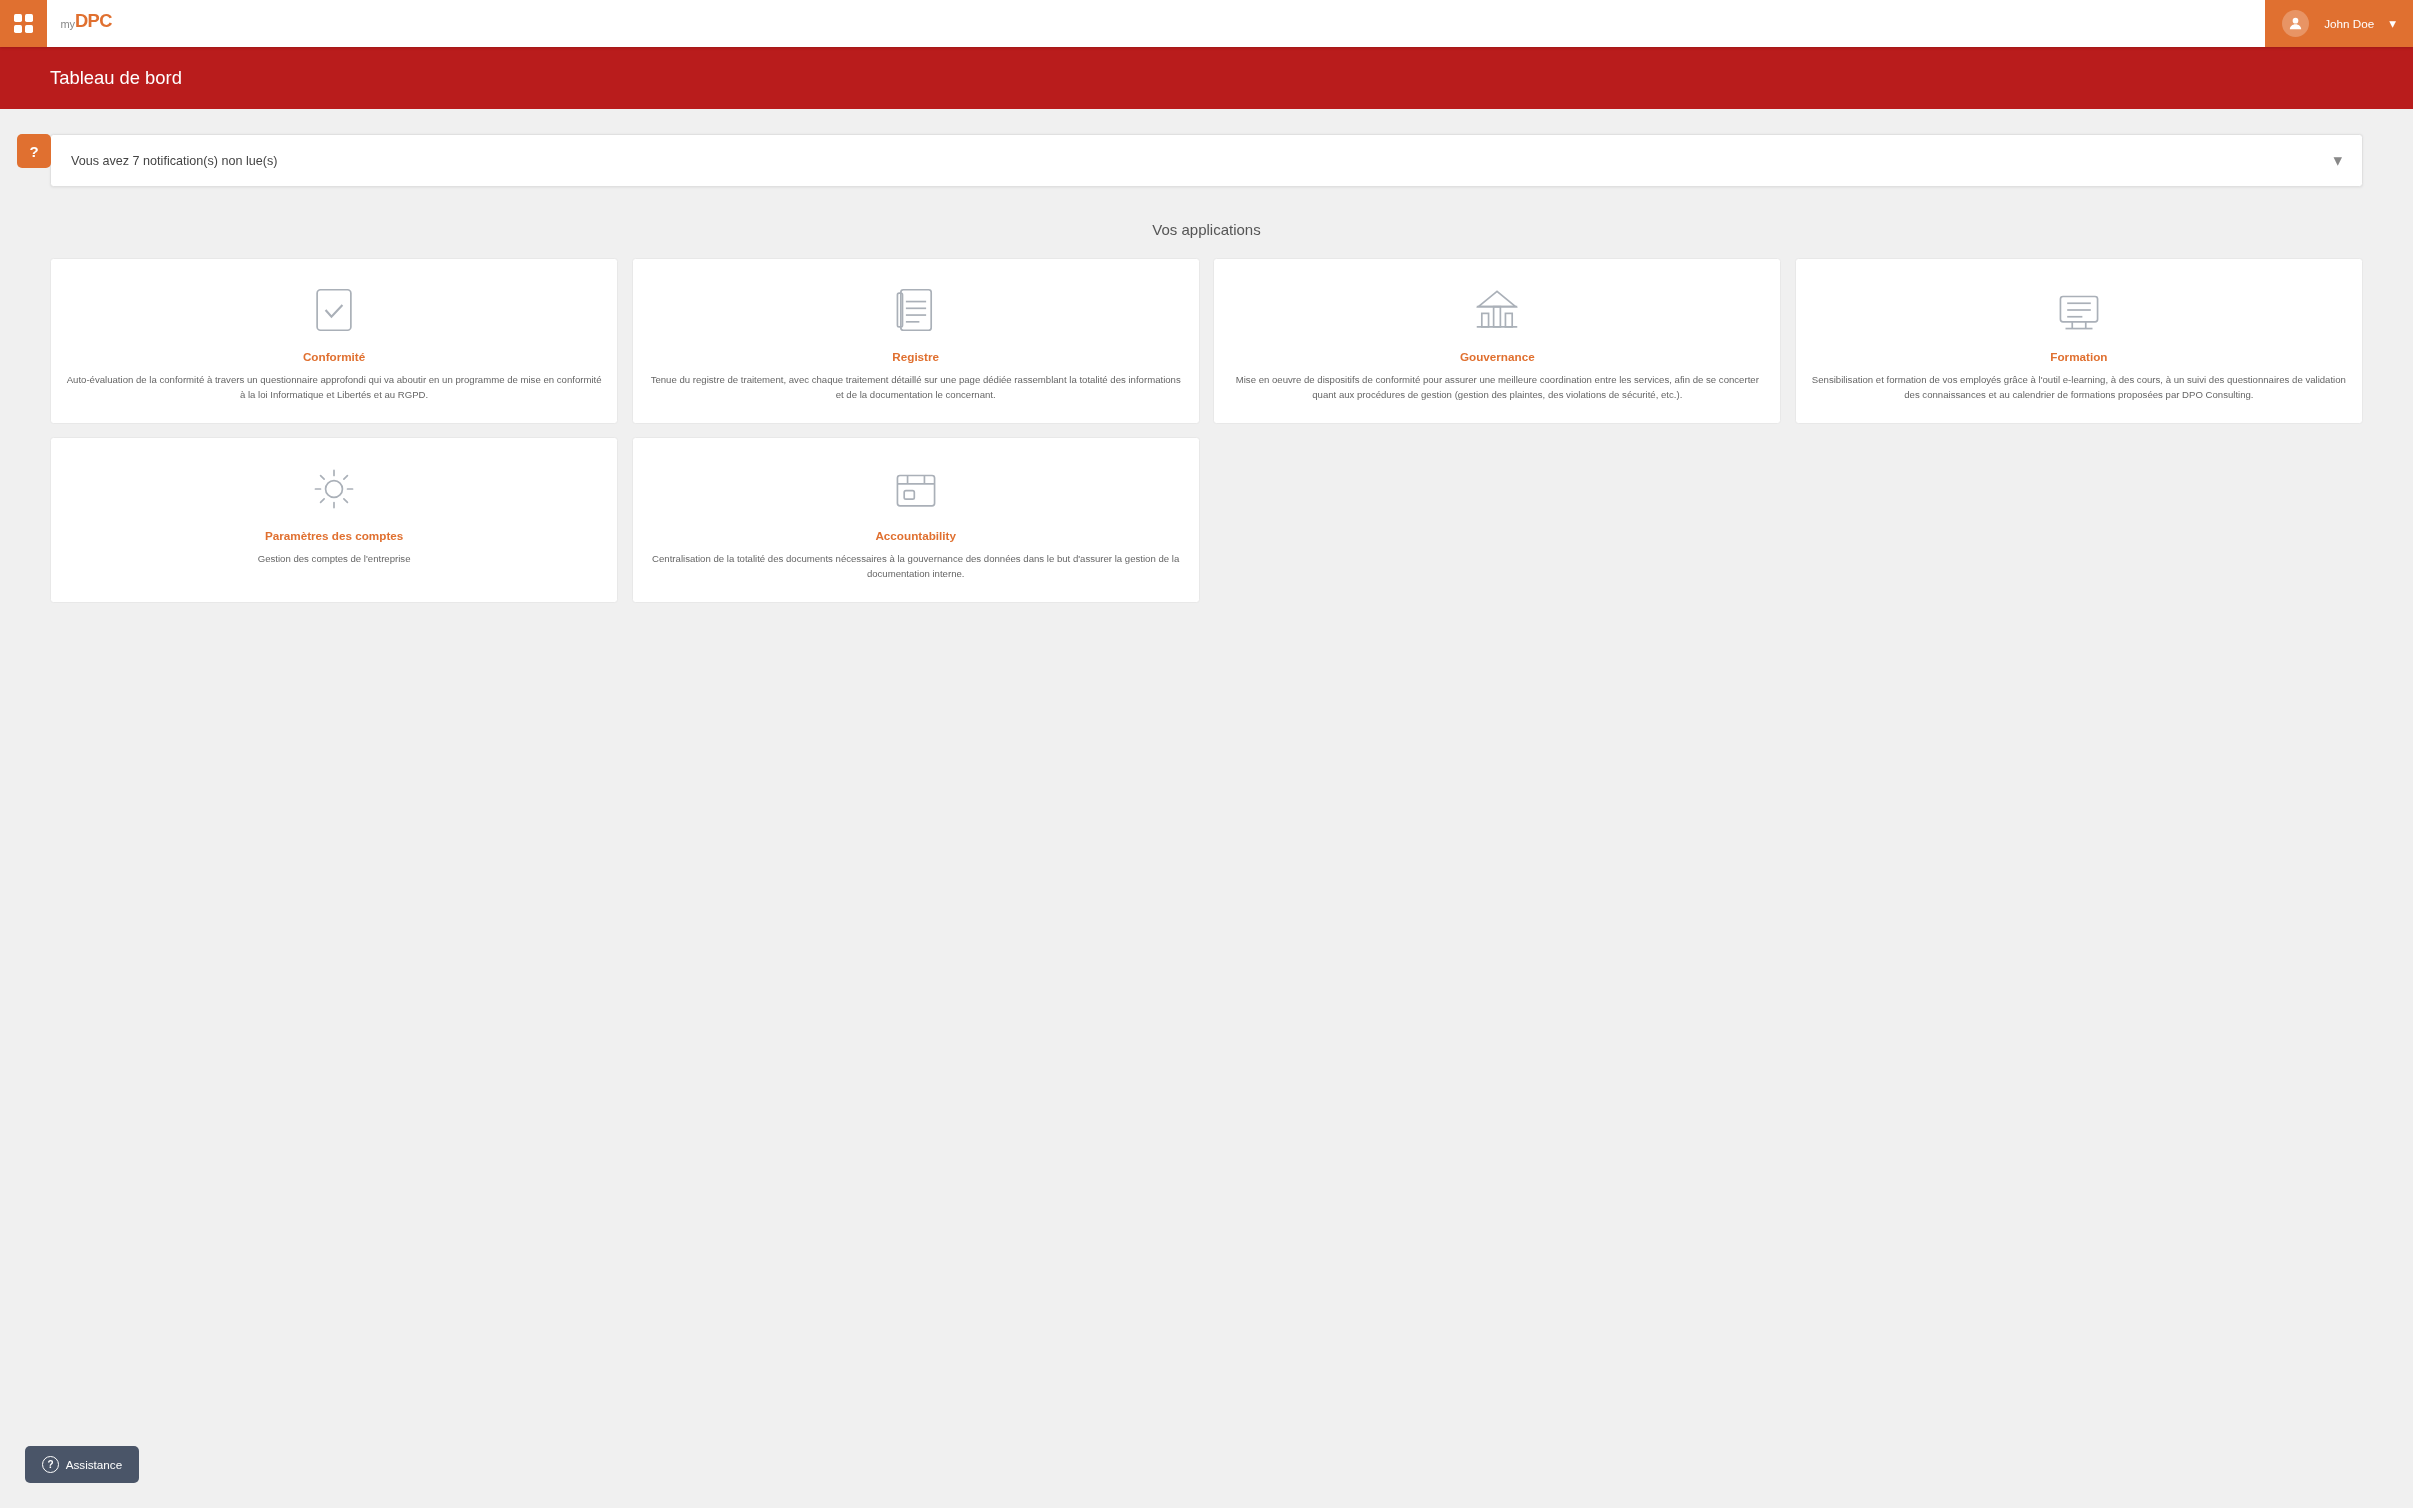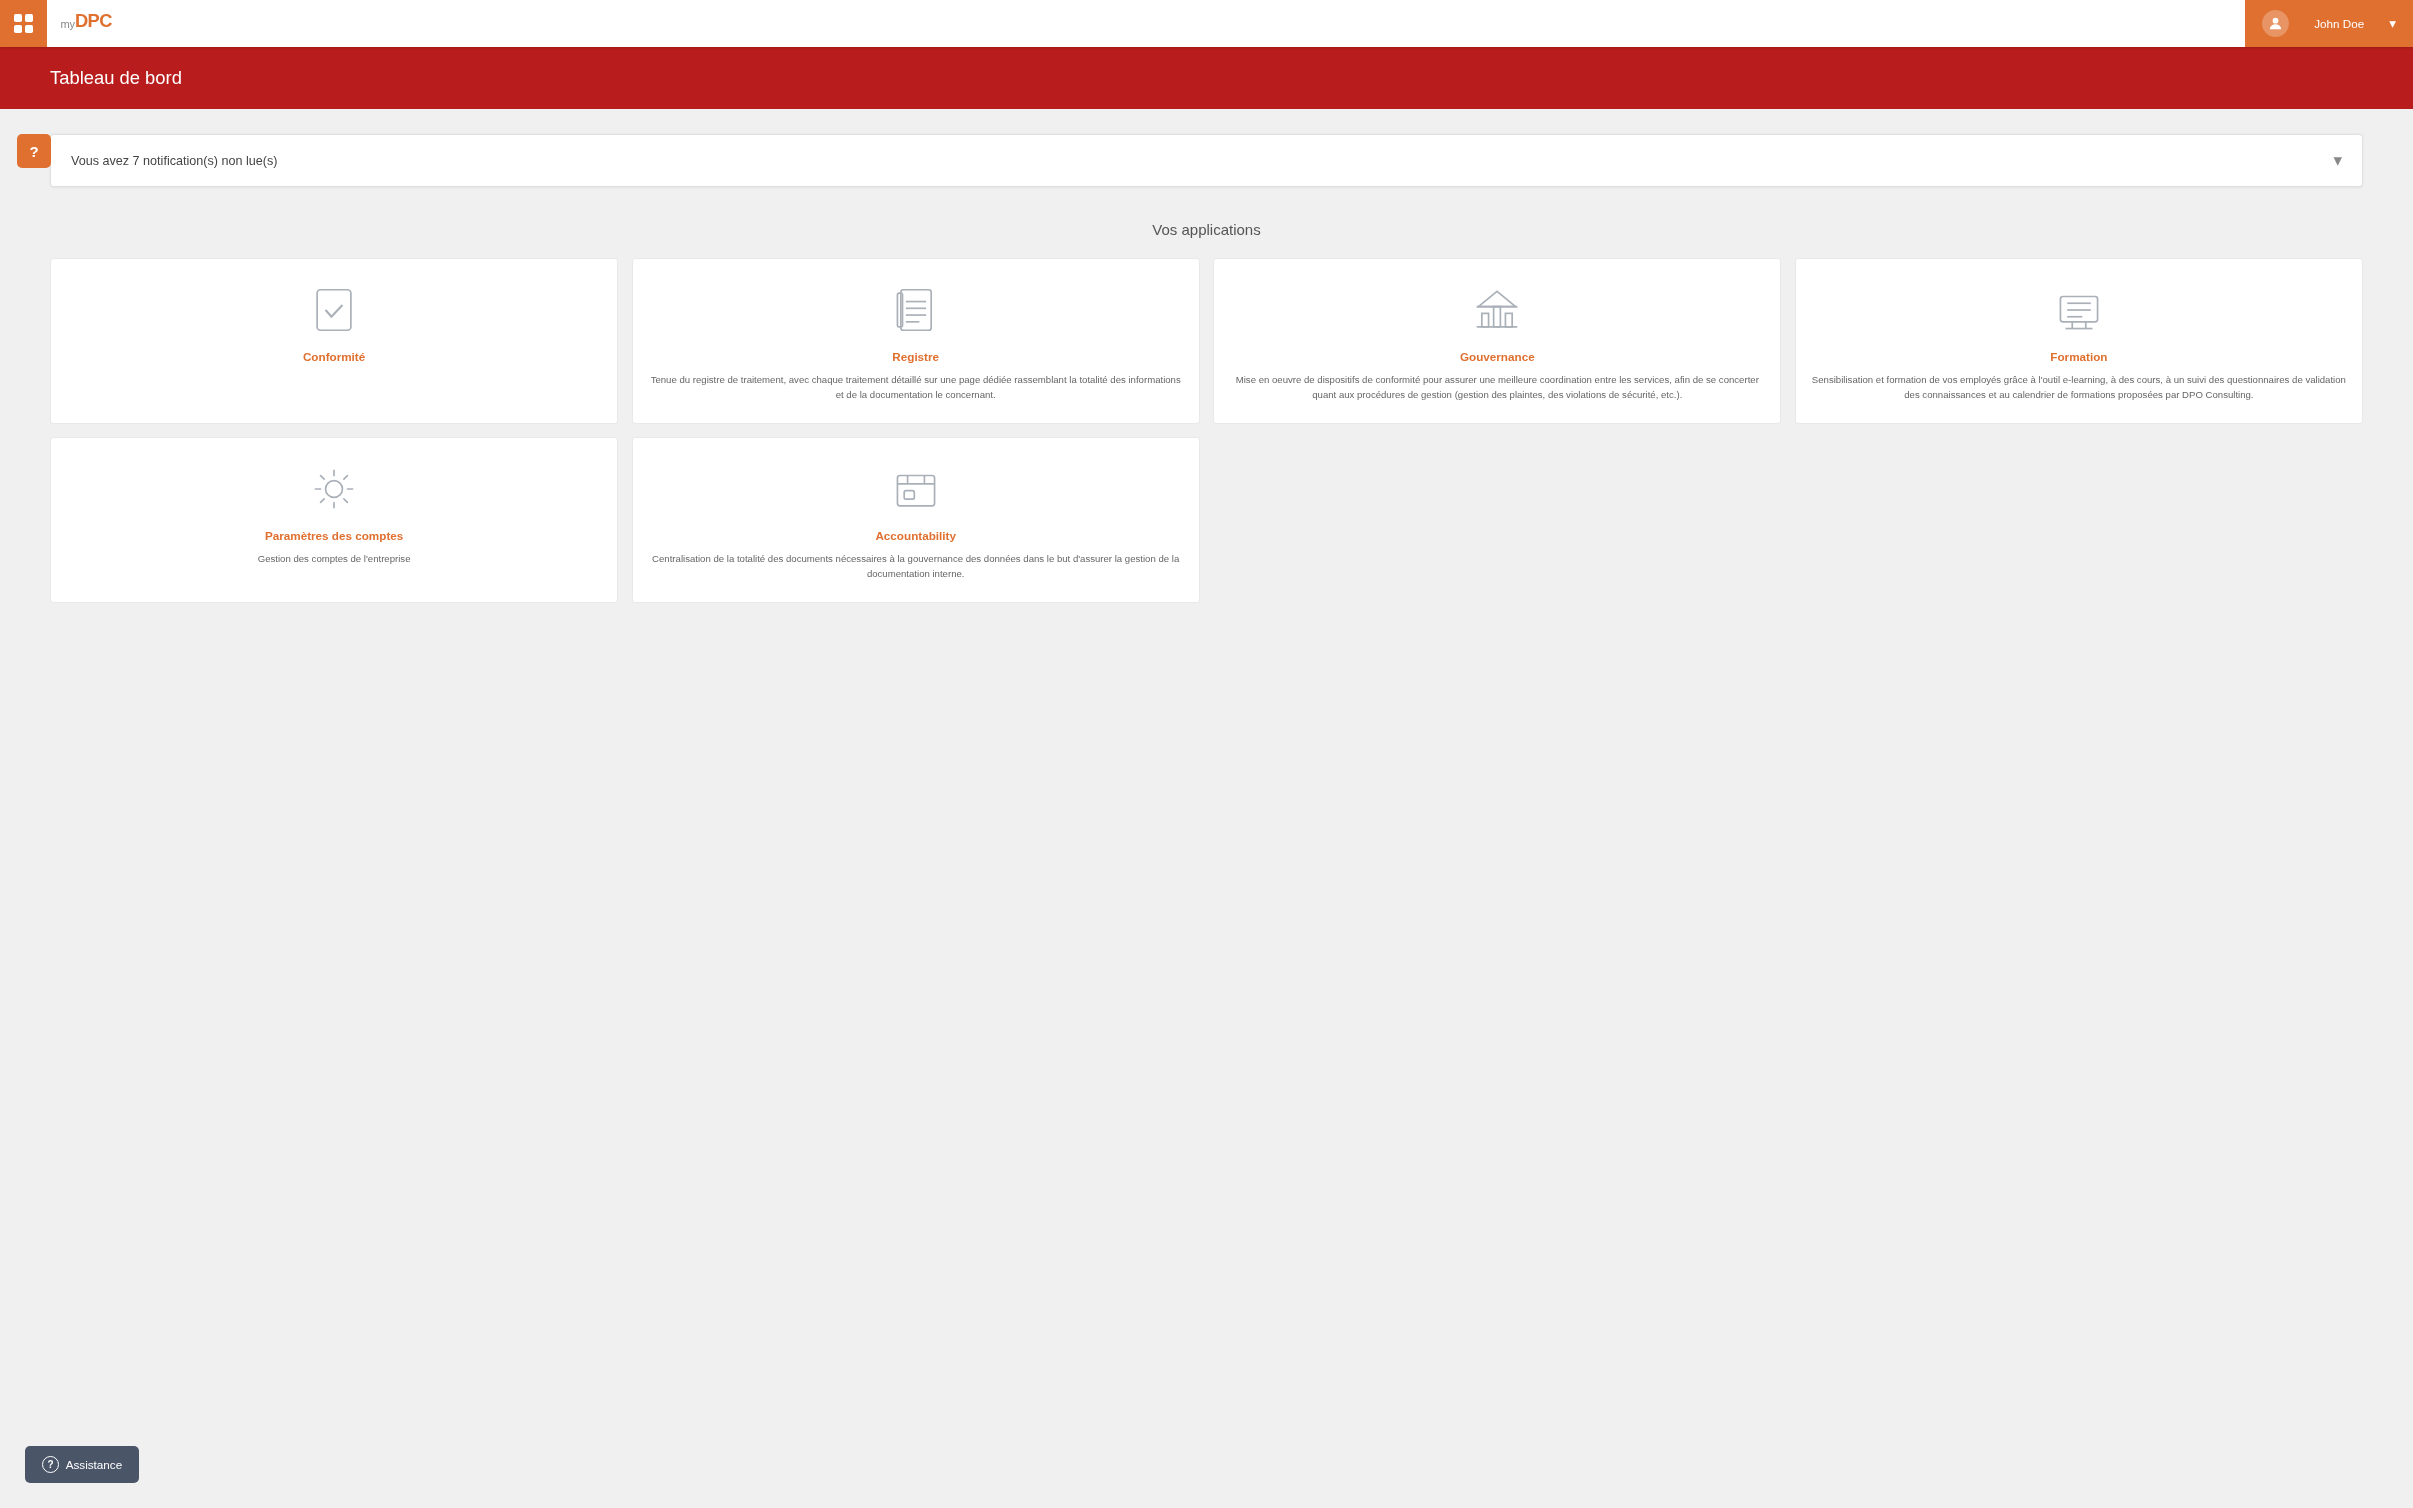--- a/index.html
+++ b/index.html
@@ -58,21 +58,21 @@
       letter-spacing: -0.8px;
     }
     .topbar-spacer { flex: 1; }
     .topbar-user {
       display: flex;
       align-items: center;
       background: #e07030;
       height: 47px;
       padding: 8px 17px;
       cursor: pointer;
-      gap: 25px;
+      gap: 15px;
     }
     .user-avatar-icon {
       width: 27px;
       height: 27px;
       border-radius: 50%;
       background: rgba(255,255,255,0.25);
       display: flex;
       align-items: center;
       justify-content: center;
       color: #fff;
@@ -273,20 +273,21 @@
     <div class="apps-grid">
 
       <div class="app-card">
         <div class="app-icon">
           <svg viewBox="0 0 64 64" fill="none" stroke="#aab0b8" stroke-width="2">
             <rect x="12" y="8" width="40" height="48" rx="4"></rect>
             <polyline points="22,32 29,40 42,26" stroke-width="2.5"></polyline>
           </svg>
         </div>
         <div class="app-name">Conformité</div>
+        <div class="app-desc">Auto-évaluation de la conformité à travers un questionnaire approfondi qui va aboutir en un programme de mise en conformité à la loi Informatique et Libertés et au RGPD.</div>
       </div>
 
       <div class="app-card">
         <div class="app-icon">
           <svg viewBox="0 0 64 64" fill="none" stroke="#aab0b8" stroke-width="2">
             <rect x="14" y="8" width="36" height="48" rx="3"></rect>
             <line x1="20" y1="22" x2="44" y2="22"></line>
             <line x1="20" y1="30" x2="44" y2="30"></line>
             <line x1="20" y1="38" x2="44" y2="38"></line>
             <line x1="20" y1="46" x2="36" y2="46"></line>

